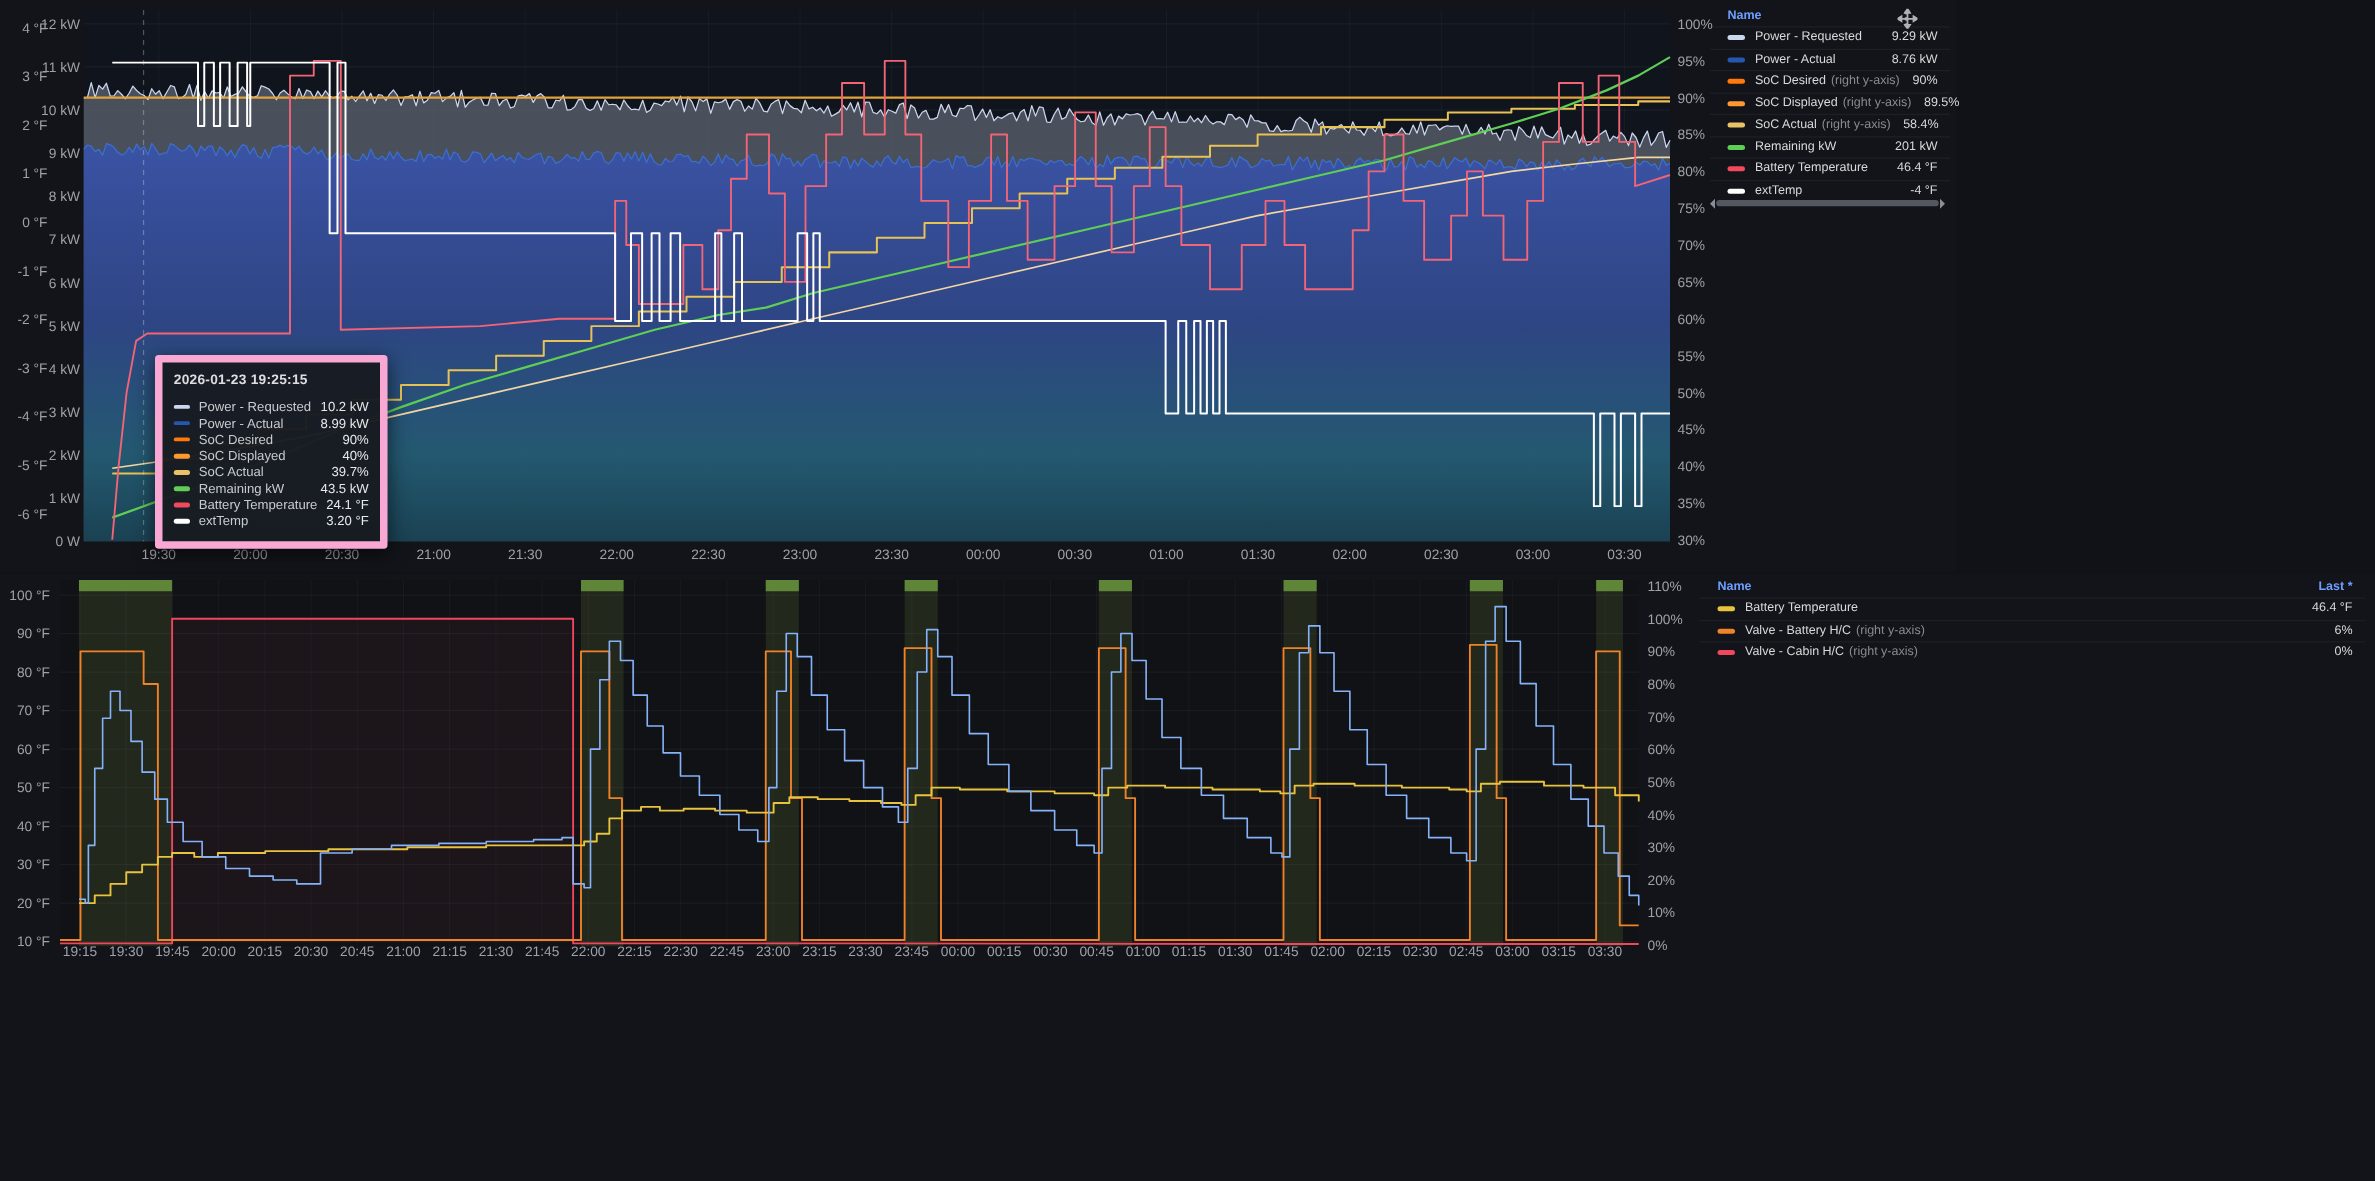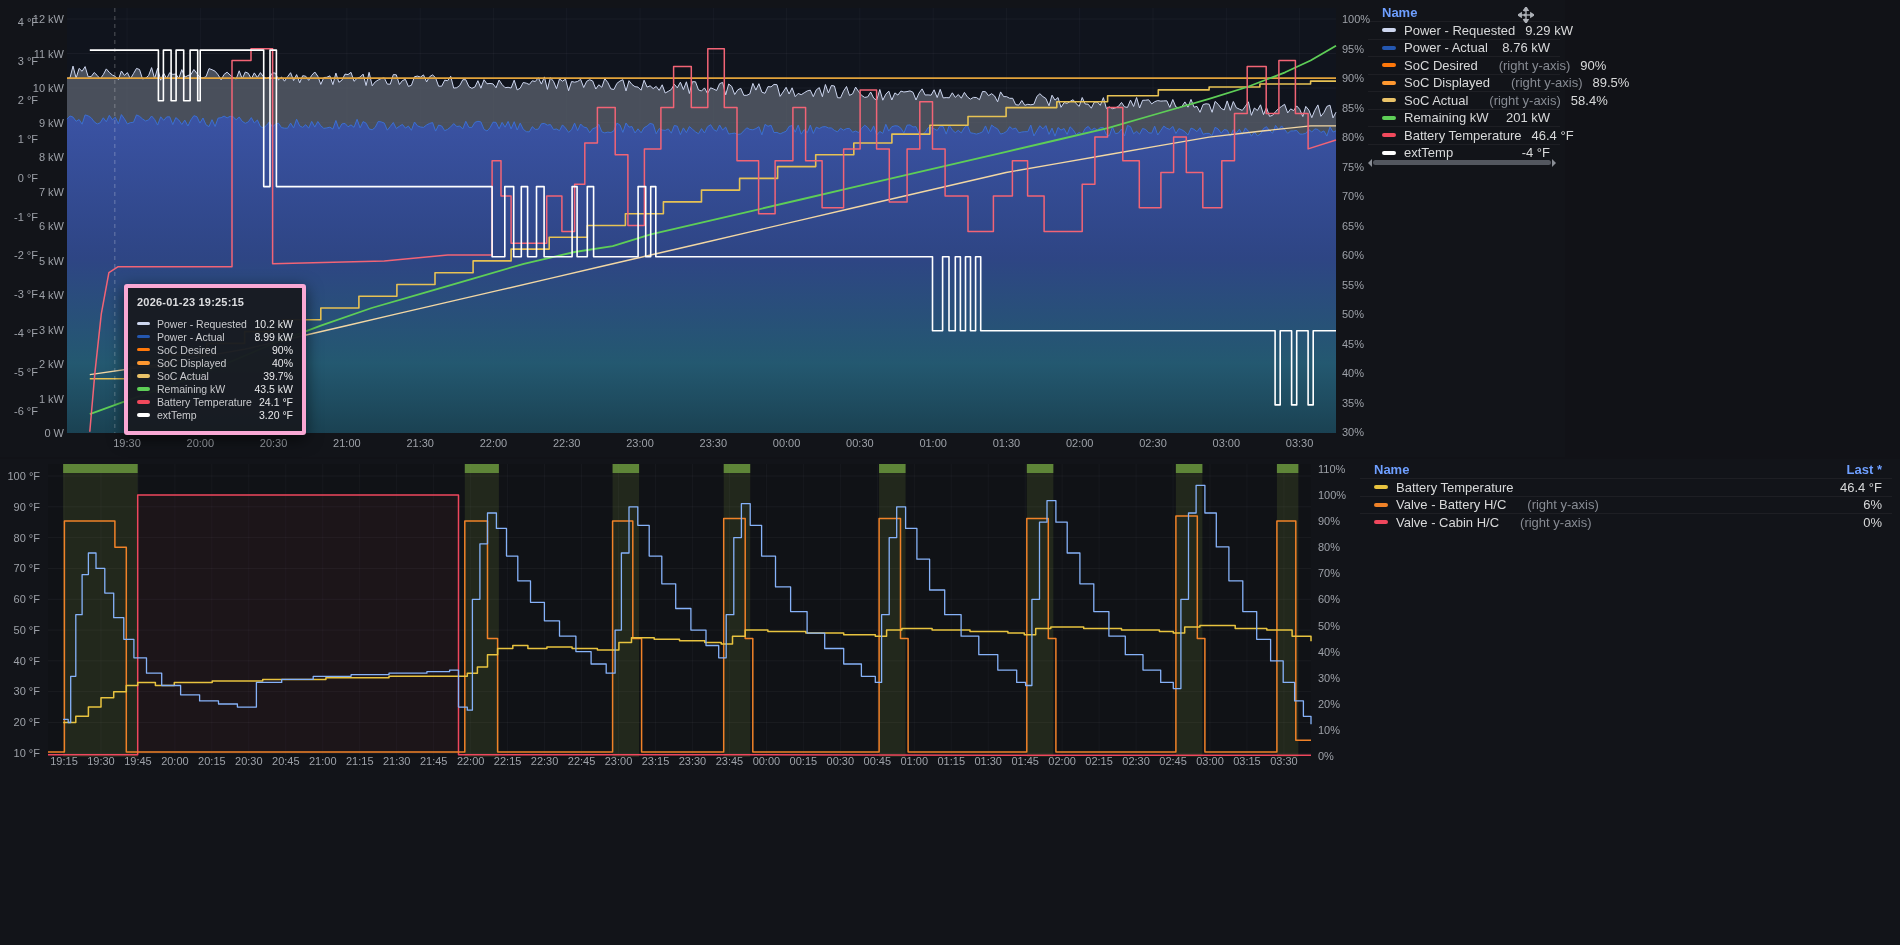--- a/index.html
+++ b/index.html
@@ -3,33 +3,33 @@
 <meta charset="utf-8">
 <style>
   html,body{margin:0;padding:0;background:#111217;}
   body{width:1900px;height:945px;position:relative;overflow:hidden;
        font-family:"Liberation Sans","DejaVu Sans",sans-serif;color:#d8d9da;}
   .panel{position:absolute;background:#121419;}
   #panel-top{left:0;top:0;width:1565px;height:457px;}
   #panel-bottom{left:0;top:459px;width:1900px;height:486px;}
   svg{position:absolute;left:0;top:0;display:block;}
   svg text{font-family:"Liberation Sans","DejaVu Sans",sans-serif;font-size:11px;fill:#9da1a8;}
-  .legend{position:absolute;font-size:13px;line-height:1;}
+  .legend{position:absolute;font-size:10px;line-height:1;}
   #legend-top{left:1368px;top:4px;width:192px;}
   #legend-bottom{left:1360px;top:462px;width:532px;}
   .lg-header{display:flex;justify-content:space-between;align-items:center;height:17px;
              padding:0 10px 0 14px;color:#6e9fff;font-weight:700;}
   .lg-row{display:flex;align-items:center;height:16.5px;padding:0 10px 0 14px;
           border-top:1px solid rgba(255,255,255,0.05);}
   .sw{width:14px;height:4px;border-radius:2px;margin-right:8px;flex:none;}
   .lg-label{white-space:nowrap;color:#d8d9da;}
-  .lg-suffix{color:#878b93;margin-left:21px;white-space:nowrap;}
+  .lg-suffix{color:#878b93;margin-left:4px;white-space:nowrap;}
   .lg-val{margin-left:auto;white-space:nowrap;color:#d8d9da;padding-left:10px;}
   .tooltip{position:absolute;left:124px;top:284px;width:156px;z-index:6;
-           background:rgba(24,27,33,0.97);border:4px solid #f9a8d4;border-radius:3px;
+           background:rgba(24,27,33,0.97);border:6px solid #f9a8d4;border-radius:3px;
            padding:8px 9px 9px 9px;box-shadow:0 4px 16px rgba(0,0,0,0.6);font-size:10.5px;}
   .tt-header{font-size:11px;font-weight:700;color:#dcdde0;margin-bottom:9px;letter-spacing:0.2px;}
   .tt-row{display:flex;align-items:center;height:13.1px;}
   .tt-row .sw{width:13px;height:3.5px;margin-right:7px;}
   .tt-label{color:#c9cacd;white-space:nowrap;}
   .tt-val{margin-left:auto;font-weight:400;color:#e8e9eb;white-space:nowrap;}
   .scrollbar{position:absolute;left:1364px;top:158px;width:196px;height:9px;
              display:flex;align-items:center;z-index:4;}
   .sb-arrow{width:0;height:0;border:4px solid transparent;flex:none;}
   .sb-left{border-right-color:#8a8e96;margin-right:1px;}

